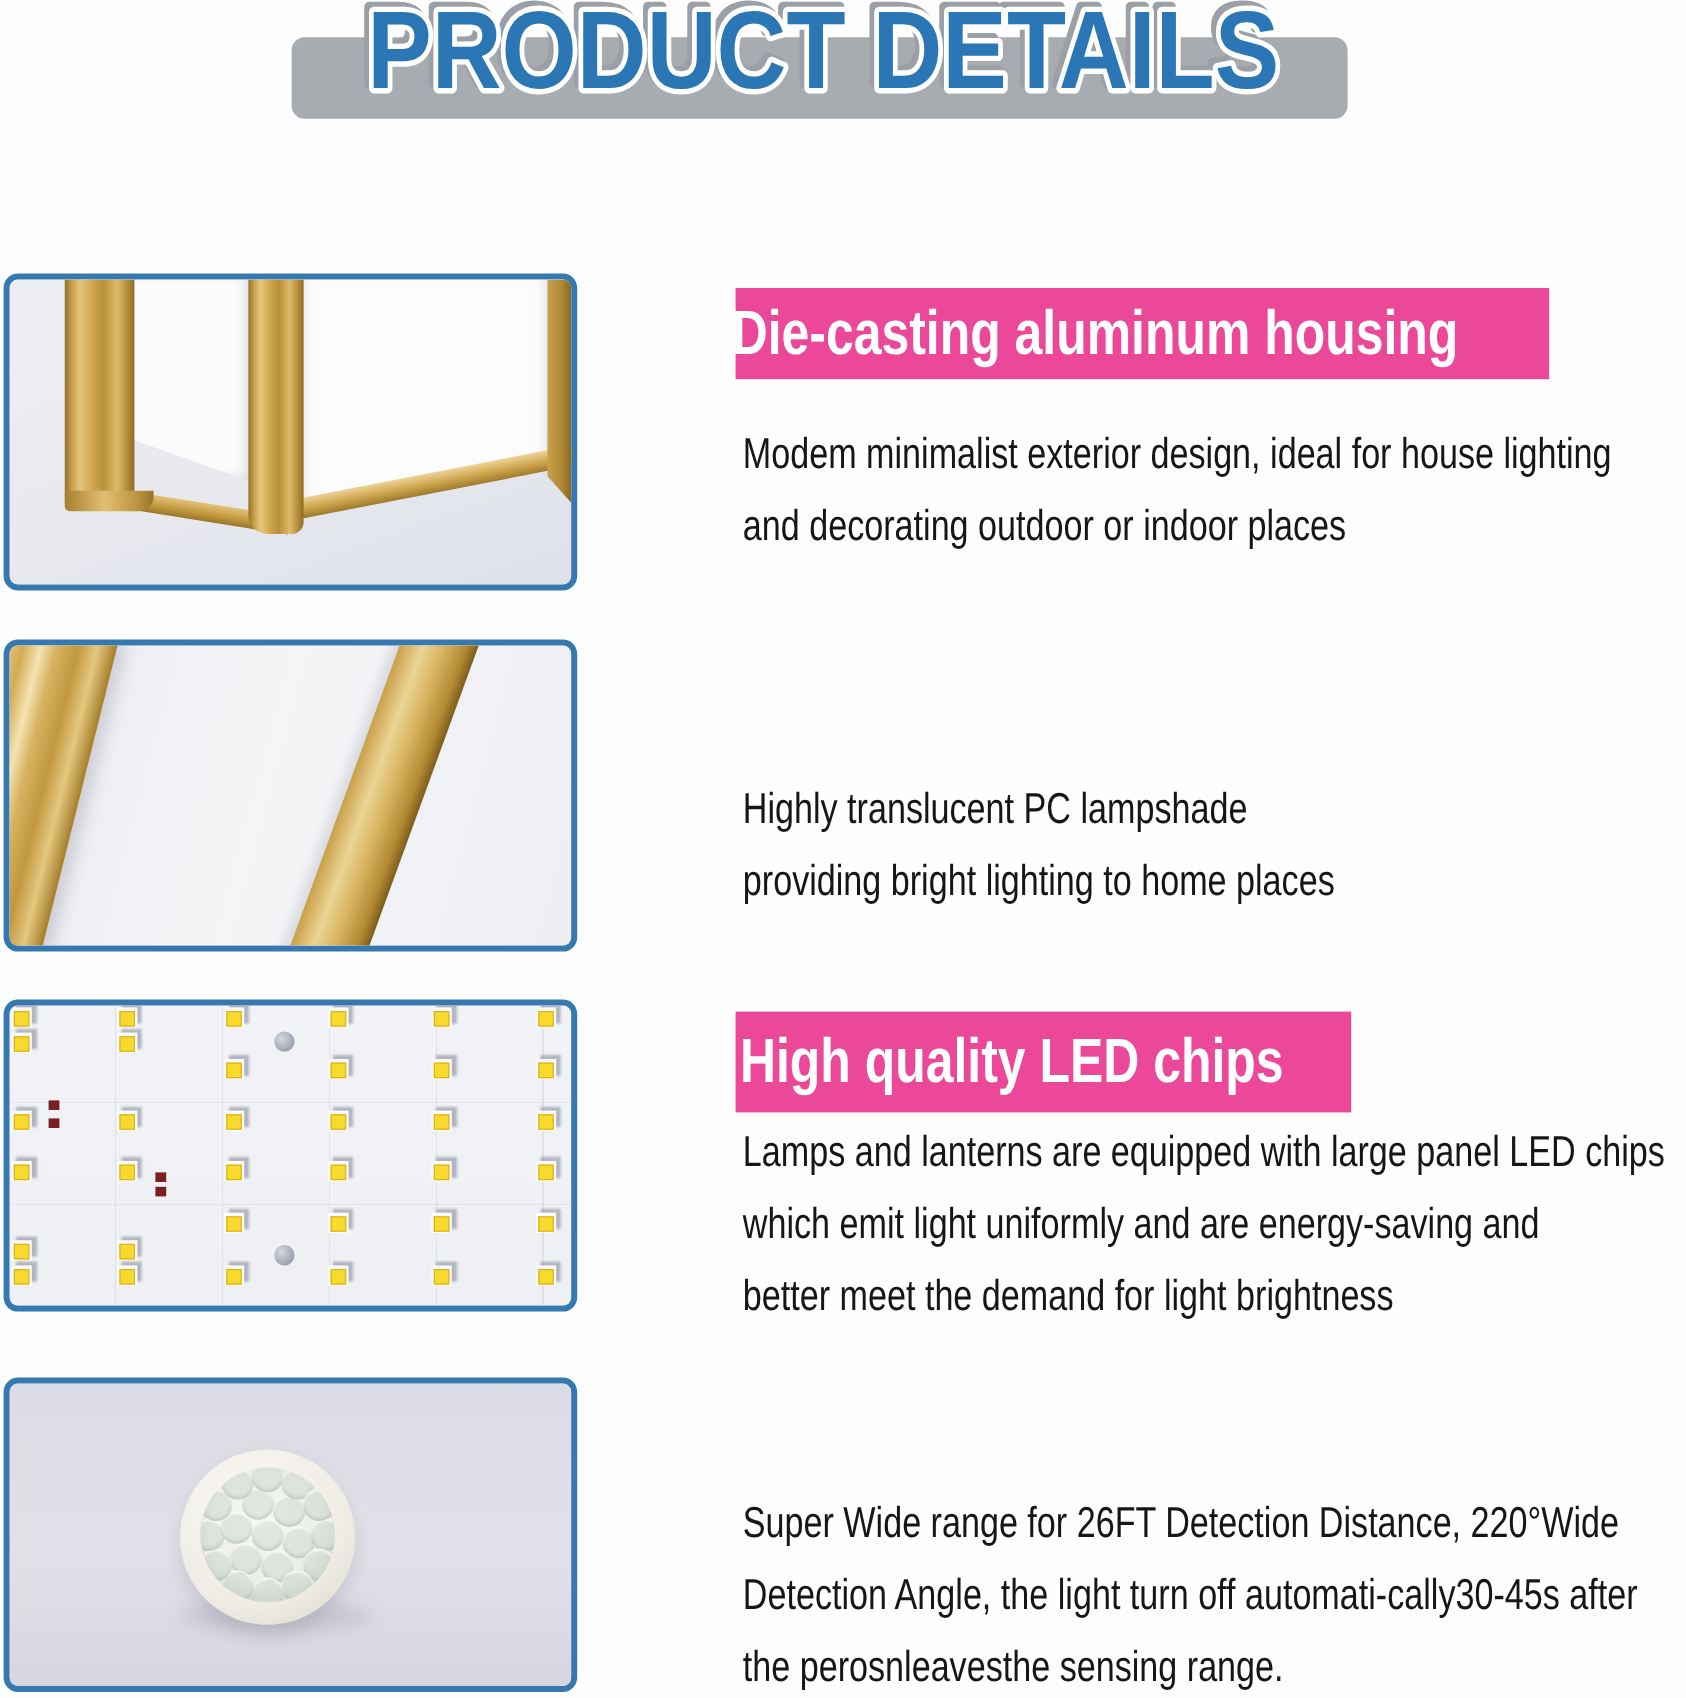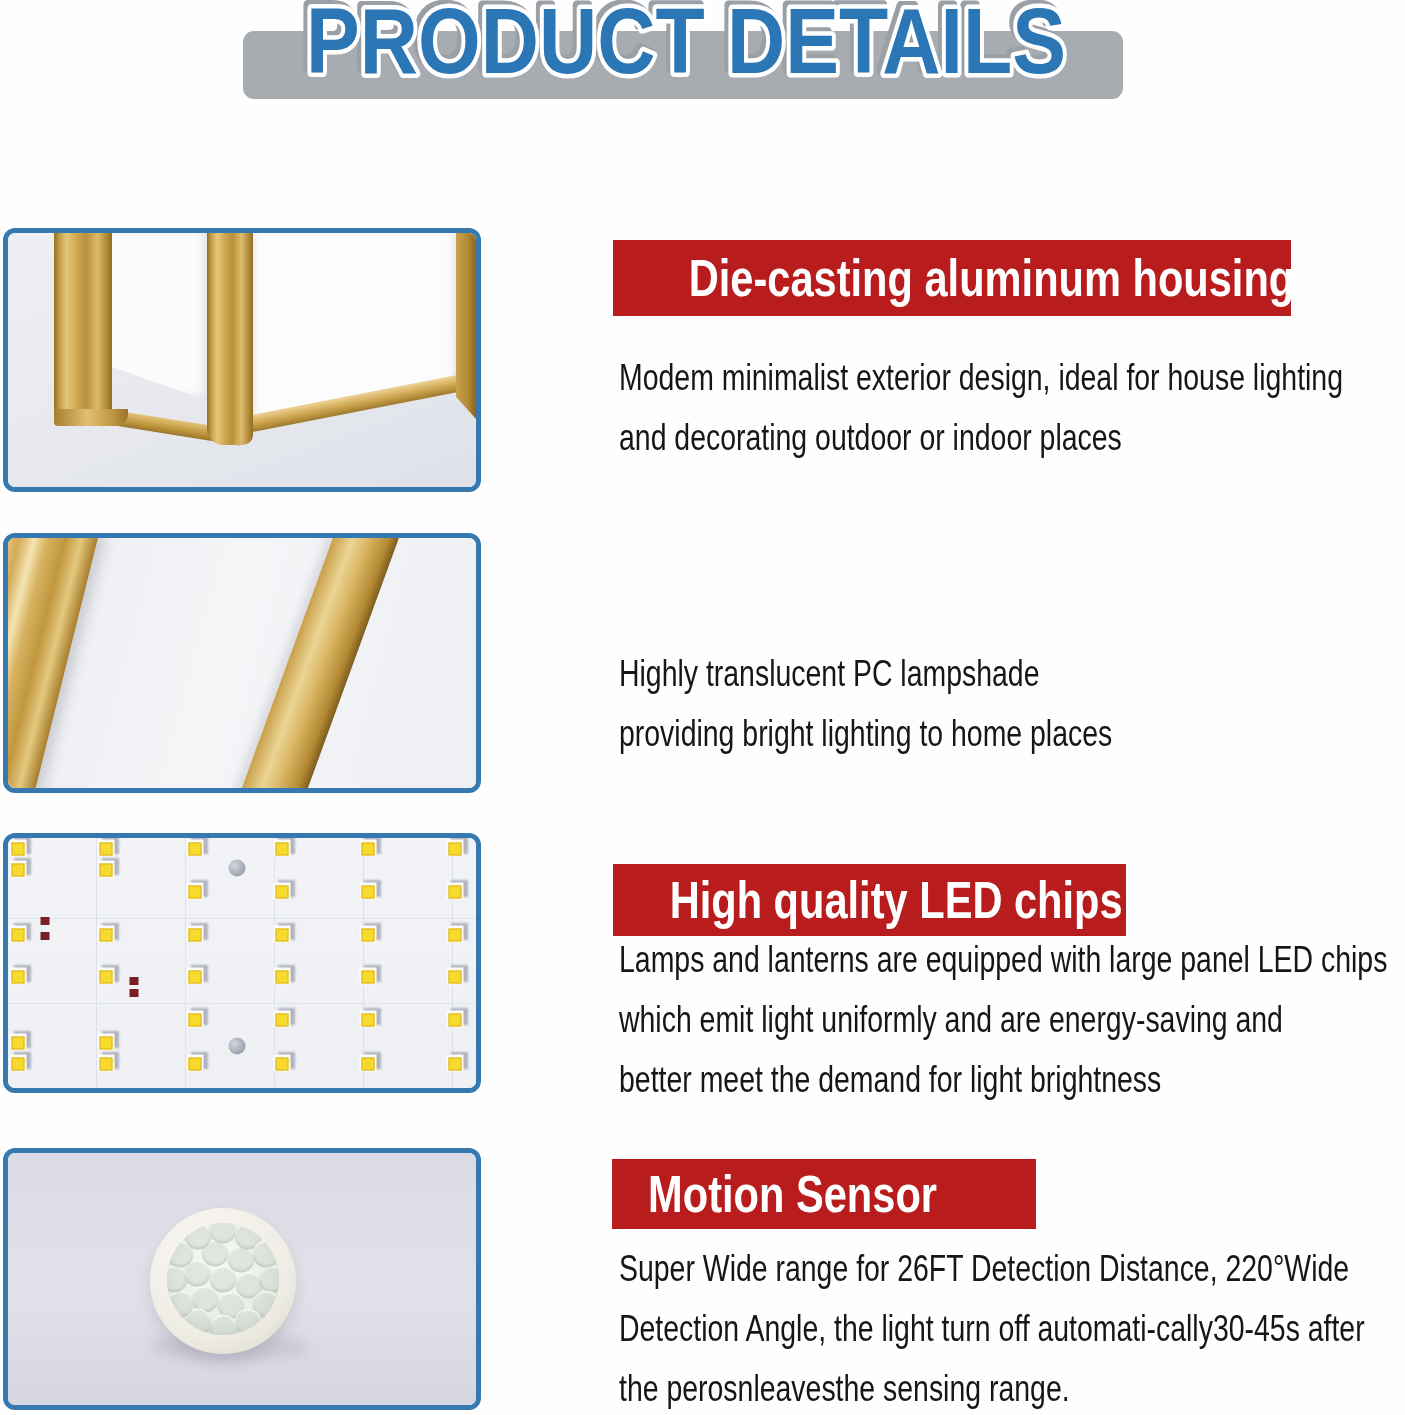--- a/index.html
+++ b/index.html
@@ -70,27 +70,27 @@
             background:radial-gradient(circle at 40% 32%,#fbf9f4,#efece4 62%,#d9d5c8 100%);
             box-shadow:0 8px 14px rgba(90,90,110,.18);}
   #p4 .dome{left:159px;top:70px;width:112px;height:112px;border-radius:50%;overflow:hidden;
             background:radial-gradient(circle at 45% 38%,#f8f9f5,#eaeee8 55%,#dde2dc 82%,#d5dcd6 100%);
             box-shadow:inset 0 -4px 10px rgba(150,160,150,.25);}
   .facet{width:27px;height:27px;border-radius:50%;transform:translate(-50%,-50%);
          background:rgba(206,215,205,.5);
          box-shadow:inset 0 2px 2px rgba(255,255,255,.85),inset 0 -2px 3px rgba(150,162,150,.4);}
 
   
-  .banner{position:absolute;left:613px;background:#b91c1c;color:#ffffff;
-          display:flex;align-items:center;justify-content:flex-start;}
+  .banner{position:absolute;left:613px;background:#ec4899;color:#ffffff;
+          display:flex;align-items:center;justify-content:flex-end;}
   .banner span{font-weight:bold;font-size:52px;white-space:nowrap;
                transform:scaleX(.8);transform-origin:center center;}
   #b1{top:240px;width:678px;height:76px;}
   #b2{top:548px;width:587px;height:79px;}
-  #b3{top:864px;width:513px;height:72px;}
+  #b3{top:843px;width:513px;height:84px;}
   #b4{left:612px;top:1159px;width:424px;height:70px;}
 
   .bodytext{position:absolute;left:619px;font-size:36px;line-height:60px;color:#161616;
             transform:scaleX(.79);transform-origin:left top;white-space:nowrap;}
   #t1{top:348px;} #t2{top:644px;} #t3{top:930px;} #t4{top:1239px;}
 </style>
 </head>
 <body>
 
 <div class="page">
@@ -205,22 +205,19 @@
         <div class="facet" style="left: 28%; top: 88.1051%; position: absolute;"></div>
         <div class="facet" style="left: 11.8949%; top: 72%; position: absolute;"></div>
         <div class="facet" style="left: 6%; top: 50%; position: absolute;"></div>
         <div class="facet" style="left: 11.8949%; top: 28%; position: absolute;"></div>
         <div class="facet" style="left: 28%; top: 11.8949%; position: absolute;"></div>
         <div class="facet" style="left: 50%; top: 6%; position: absolute;"></div>
         <div class="facet" style="left: 72%; top: 11.8949%; position: absolute;"></div>
         <div class="facet" style="left: 88.1051%; top: 28%; position: absolute;"></div>
       </div>
   </div>
-  <div class="banner" id="b4">
-    <span>Motion Sensor</span>
-  </div>
   <div class="bodytext" id="t4">
     <div>Super Wide range for 26FT Detection Distance, 220°Wide</div>
     <div>Detection Angle, the light turn off automati-cally30-45s after</div>
     <div>the perosnleavesthe sensing range.</div>
   </div>
 
 </div>
 
 </body></html>

